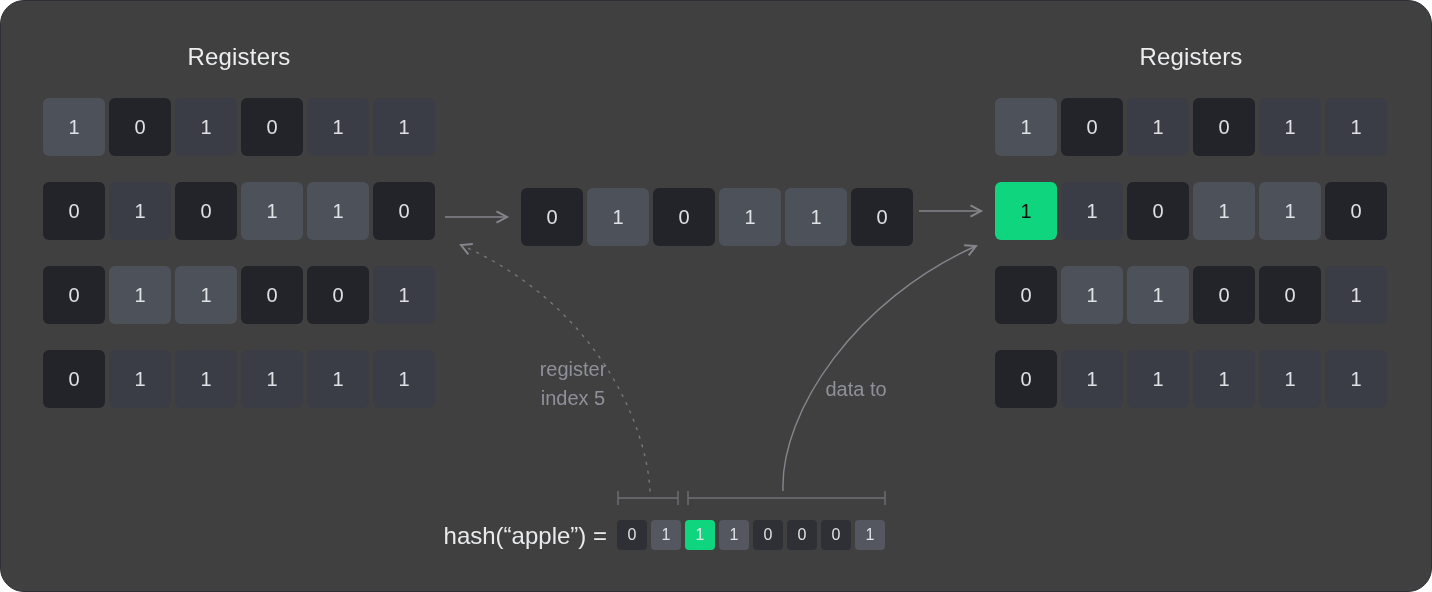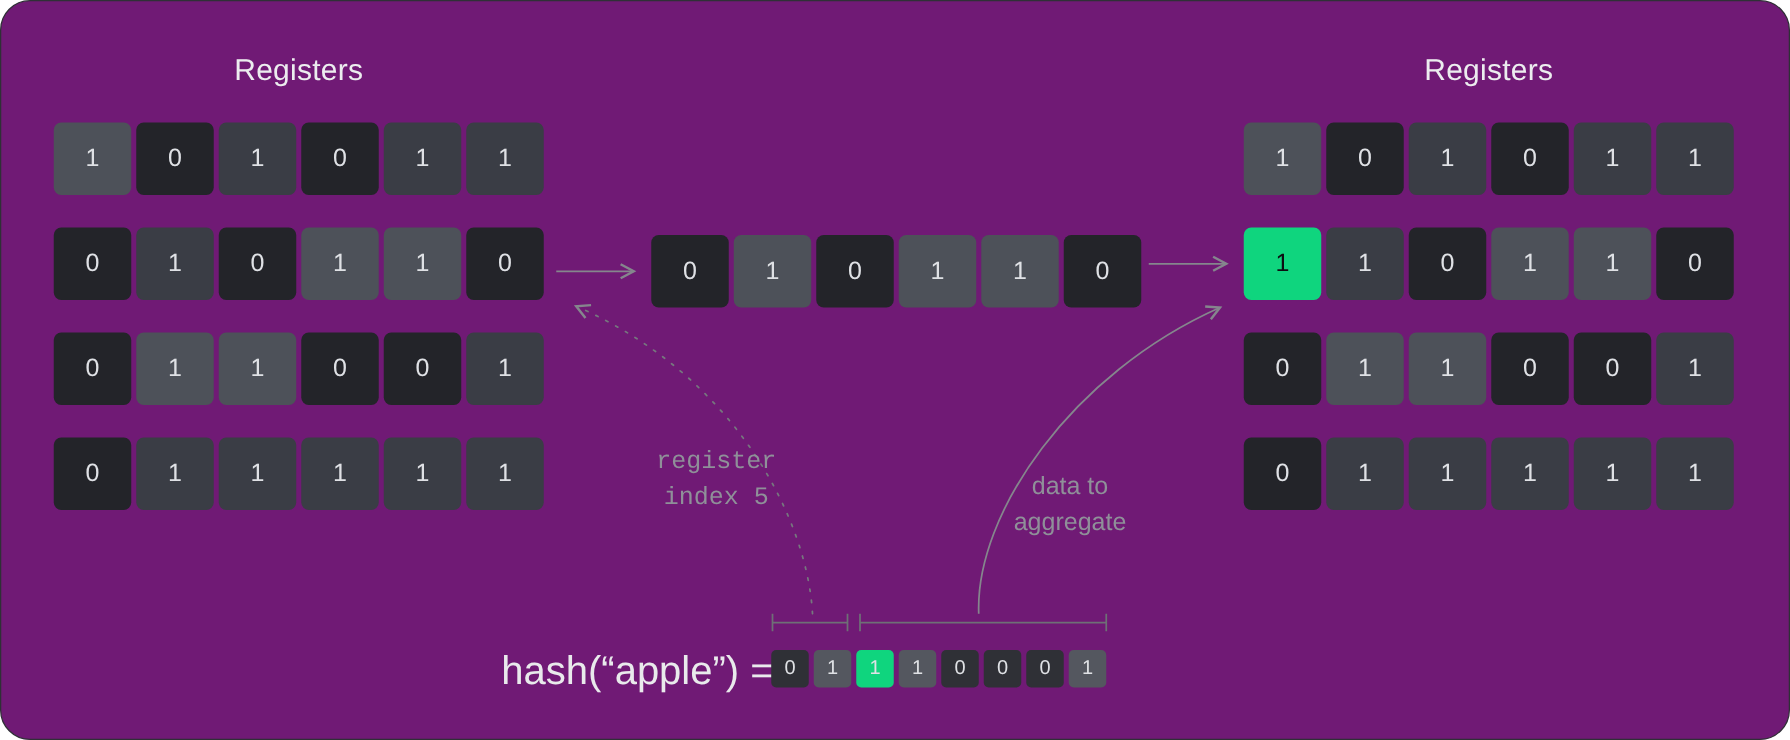--- a/index.html
+++ b/index.html
@@ -1,20 +1,20 @@
 <!DOCTYPE html>
 <html><head>
 <meta charset="utf-8">
 <style>
   html,body{margin:0;padding:0;background:#ffffff;}
   body{font-family:"Liberation Sans", sans-serif;}
   .canvas{
     position:relative;
     width:1432px;height:592px;
-    background:#701a75;
+    background:#404040;
     border:1px solid #2f3036;
     border-radius:24px;
     box-sizing:border-box;
     overflow:hidden;
   }
   .grid-title{
     position:absolute;
     width:392px;
     top:42px;
     text-align:center;
@@ -49,31 +49,31 @@
   .tone-green{background:#0fd57e;color:#0d0f12;}
 
   .annotation{
     position:absolute;
     width:200px;
     text-align:center;
     color:#8f9099;
     font-size:20px;
     line-height:29px;
   }
-  .annotation-register{left:472px;top:354px;font-family:Liberation Mono, monospace;}
+  .annotation-register{left:472px;top:354px;}
   .annotation-data{left:755px;top:374px;}
   .annotation span{display:block;}
 
   .hash-label{
     position:absolute;
     left:400px;top:520px;
     width:206px;
     text-align:right;
     color:#e9eaec;
-    font-size:32px;
+    font-size:24px;
     line-height:30px;
     white-space:nowrap;
   }
   .hash-row{
     position:absolute;
     left:616px;top:519px;
     display:grid;
     grid-template-columns:repeat(8,30px);
     grid-auto-rows:30px;
     column-gap:4px;
@@ -174,21 +174,20 @@
     <path d="M617,490 V504 M617,497 H677 M677,490 V504" fill="none" stroke="#6e6f76" stroke-width="1.4"></path>
     <path d="M687,490 V504 M687,497 H884 M884,490 V504" fill="none" stroke="#6e6f76" stroke-width="1.4"></path>
   </svg>
 
   <div class="annotation annotation-register">
     <span>register</span>
     <span>index 5</span>
   </div>
   <div class="annotation annotation-data">
     <span>data to</span>
-    <span>aggregate</span>
   </div>
 
   <div class="hash-label">hash(“apple”) =</div>
   <div class="hash-row">
       <div class="hash-cell tone-dark">0</div>
       <div class="hash-cell tone-light">1</div>
       <div class="hash-cell tone-green">1</div>
       <div class="hash-cell tone-light">1</div>
       <div class="hash-cell tone-dark">0</div>
       <div class="hash-cell tone-dark">0</div>

